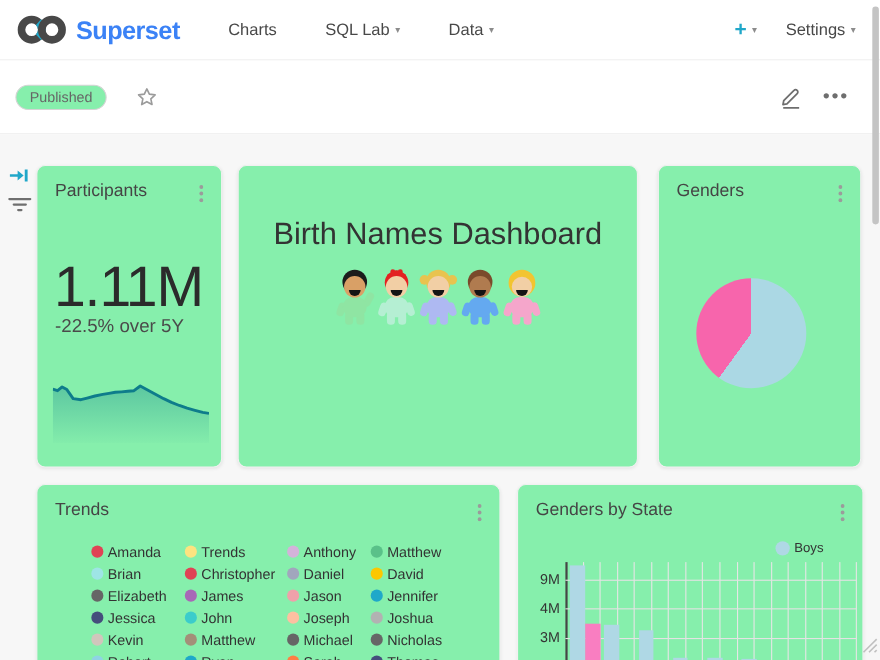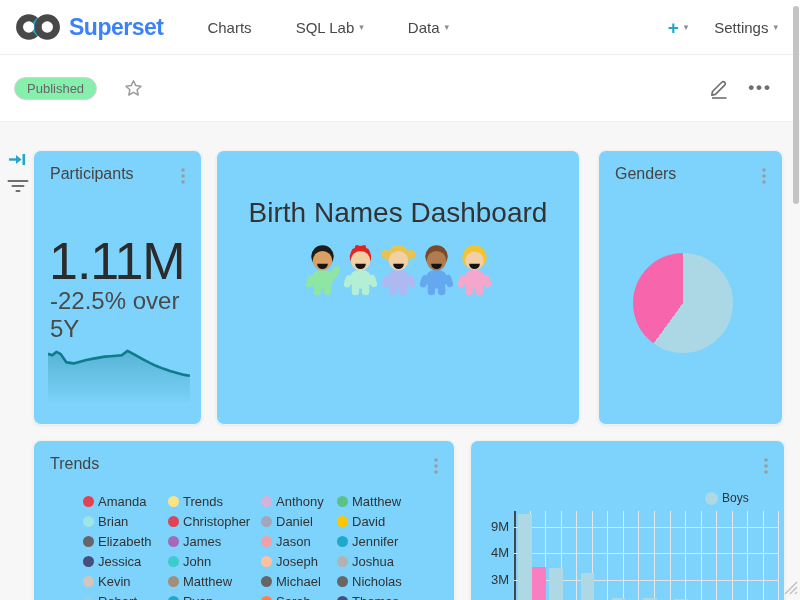--- a/index.html
+++ b/index.html
@@ -33,30 +33,30 @@
   .star { margin-left:26px; cursor:pointer; display:flex; }
   .titlebar-right { margin-left:auto; margin-right:28px; display:flex; align-items:center; gap:18px; }
   .icon-btn { cursor:pointer; display:flex; align-items:center; }
   .ellipsis { color:#6e6e6e; font-size:17px; letter-spacing:2px; font-weight:700; line-height:0.4; }
 
   
   .dash { position:absolute; top:122px; left:0; width:800px; height:478px; background:#F7F7F7; }
   .filter-expand { position:absolute; left:8px; top:30px; cursor:pointer; }
   .filter-collapse { position:absolute; left:6px; top:56px; cursor:pointer; }
 
-  .card { position:absolute; background:#7dd3fc; border-radius:8px;
+  .card { position:absolute; background:#86efac; border-radius:8px;
     box-shadow:0 1px 3px rgba(0,0,0,0.07); border:1px solid #f1f1f1; }
   .card-title { position:absolute; top:14px; left:16px; font-size:16px; font-weight:500; color:#454545; }
   .kebab { position:absolute; top:15px; right:14px; cursor:pointer; padding:2px; }
 
   
   #card-participants { left:33px; top:28px; width:169px; height:275px; }
   .bignum { position:absolute; left:15px; top:80px; font-size:52px; font-weight:500;
     color:#2b2b2b; letter-spacing:-1px; }
-  .subheader { position:absolute; left:16px; top:136px; font-size:24px; color:#4a4a4a; }
+  .subheader { position:absolute; left:16px; top:136px; font-size:17px; color:#4a4a4a; }
   .spark { position:absolute; left:14px; top:194px; }
 
   
   #card-markdown { left:216px; top:28px; width:364px; height:275px; }
   .md-title { position:absolute; top:46px; left:0; width:100%; text-align:center;
     font-size:28px; color:#333; font-weight:400; }
   .kids { position:absolute; top:92px; left:0; width:100%; display:flex; justify-content:center; }
 
   
   #card-genders { left:598px; top:28px; width:185px; height:275px; }
@@ -361,20 +361,21 @@
           <span class="legend-label">Sarah</span>
         </div>
         <div class="legend-item">
           <span class="legend-dot" style="background: rgb(69, 78, 124);"></span>
           <span class="legend-label">Thomas</span>
         </div>
       </div>
   </div>
 
   <div class="card" id="card-gbs">
+    <div class="card-title">Genders by State</div>
     <span class="kebab">
       <svg width="4" height="16" viewBox="0 0 4 16">
           <circle cx="2" cy="2" r="1.8" fill="#9b9b9b"></circle>
           <circle cx="2" cy="8" r="1.8" fill="#9b9b9b"></circle>
           <circle cx="2" cy="14" r="1.8" fill="#9b9b9b"></circle>
         </svg>
     </span>
     <div class="gbs-legend">
       <span class="legend-dot" id="boys-dot" style="background: rgb(175, 216, 229);"></span>
       <span class="legend-label">Boys</span>

